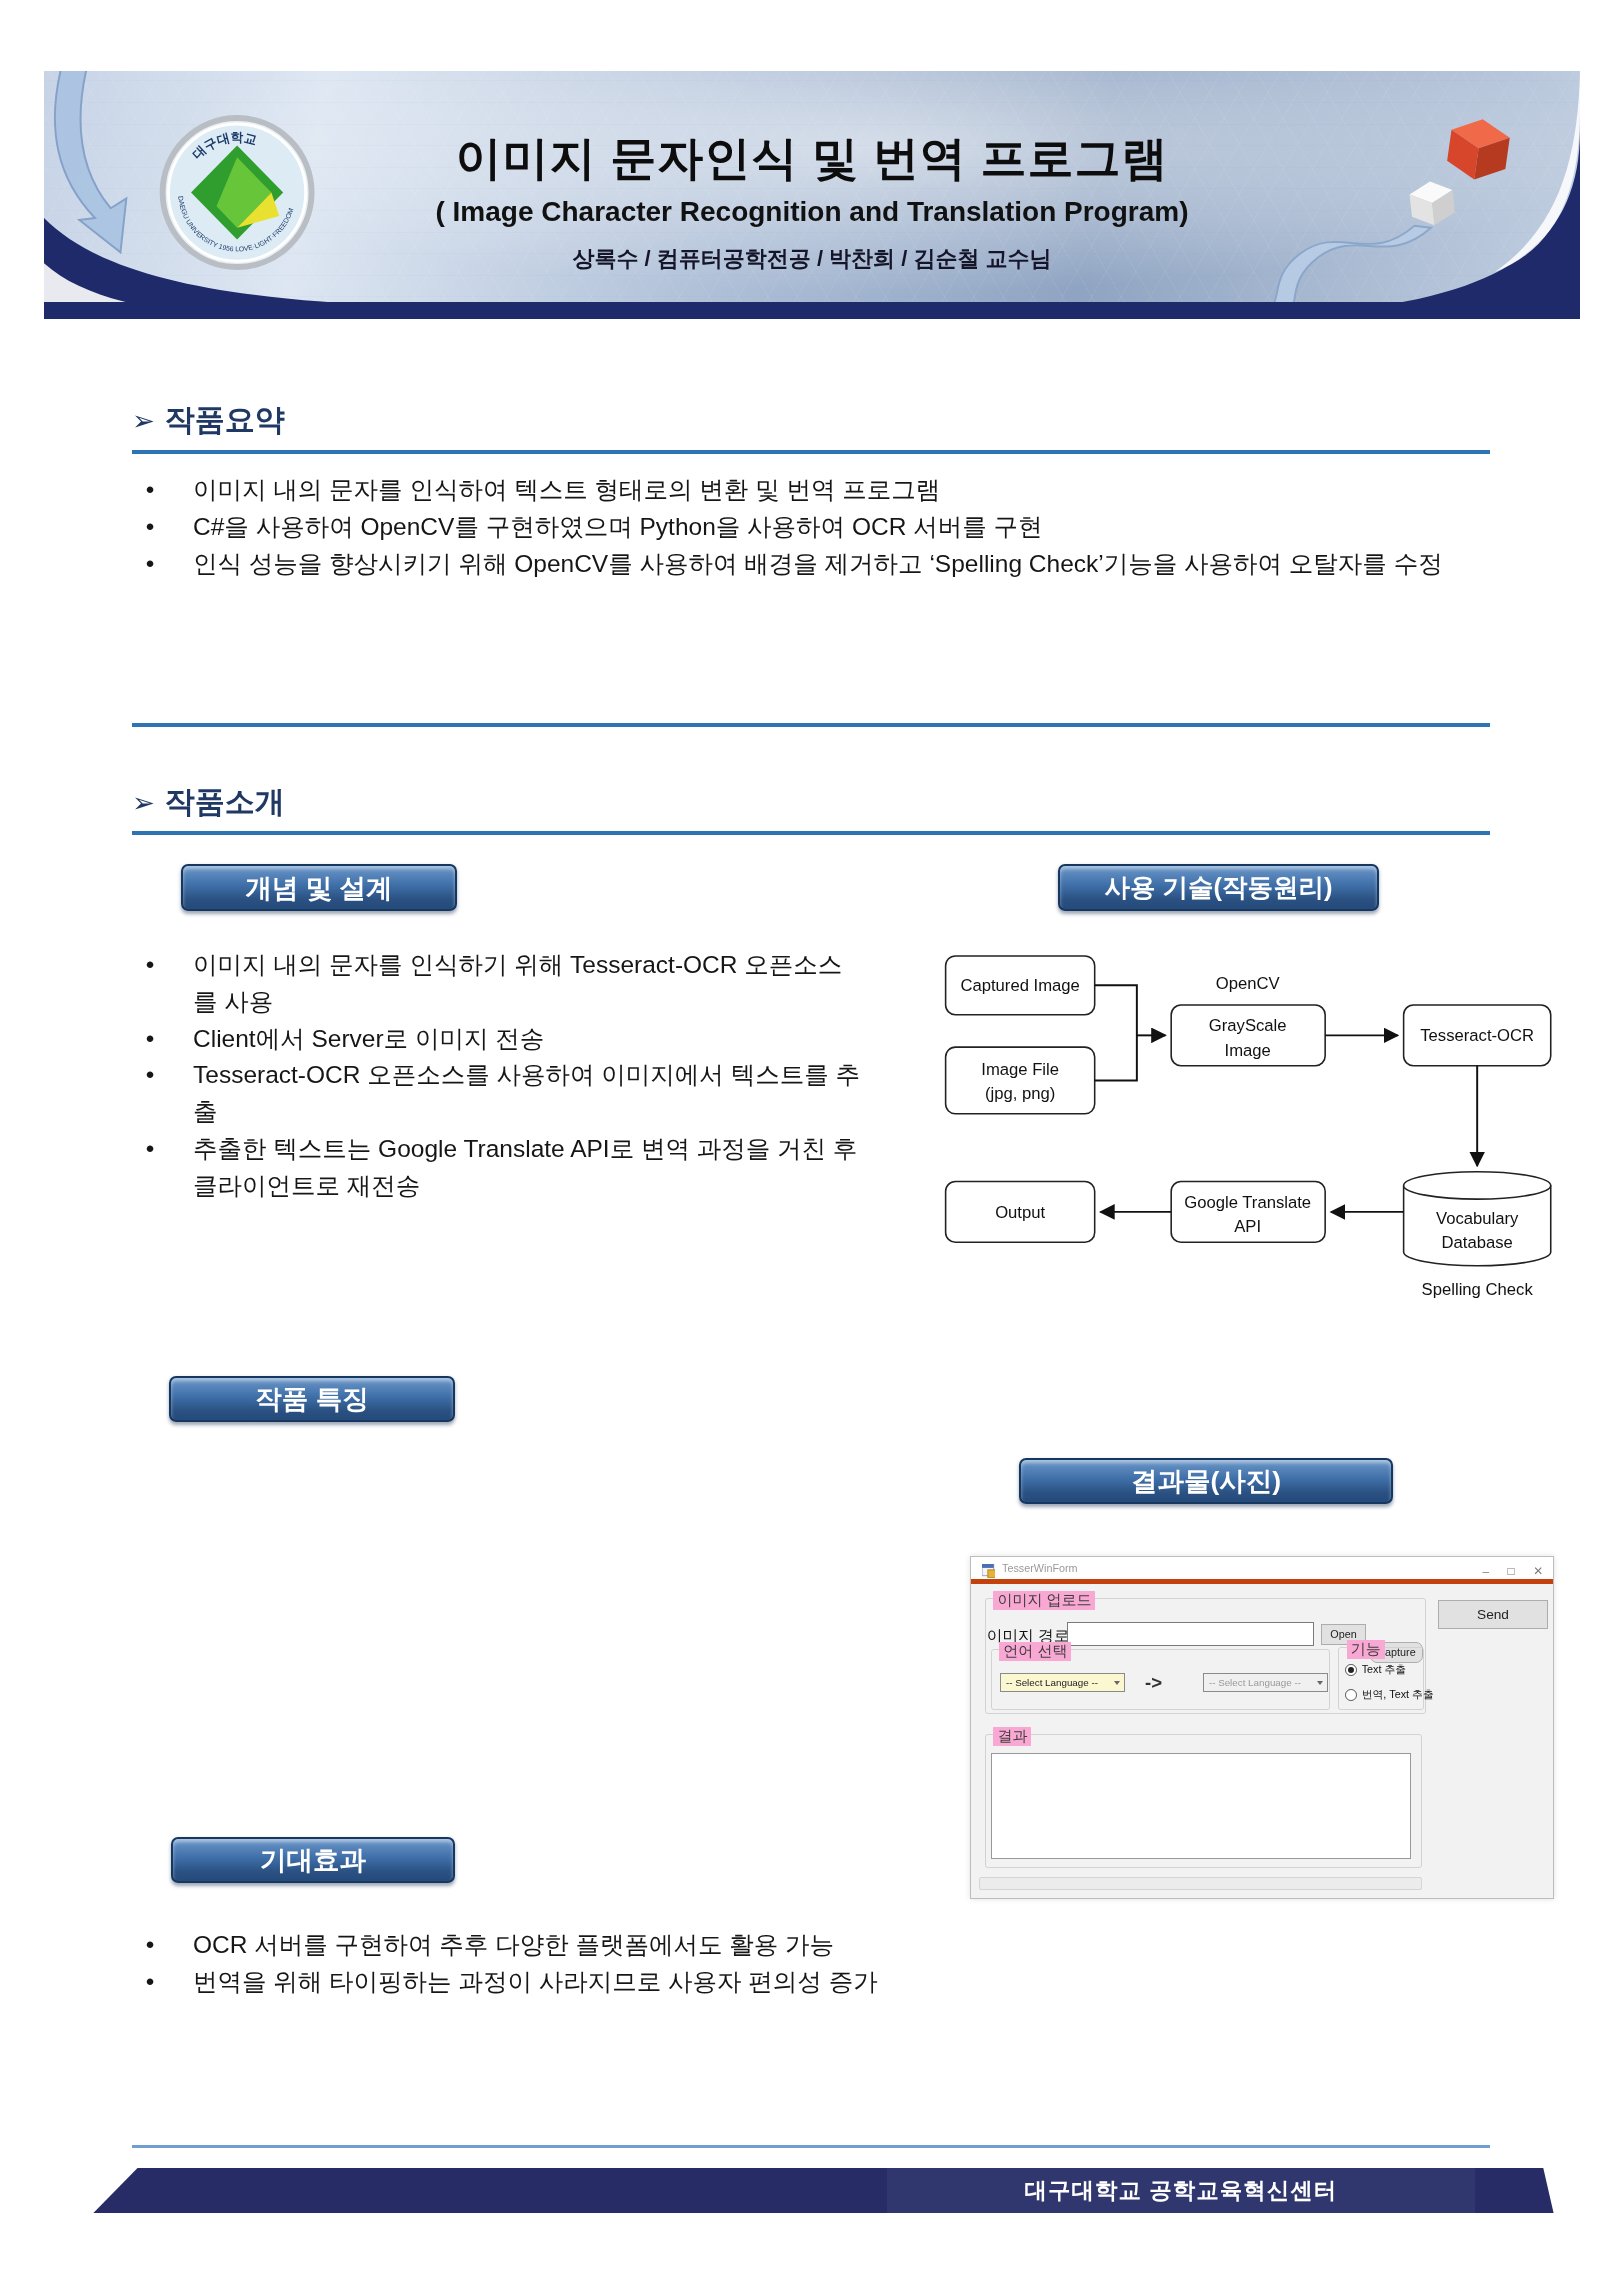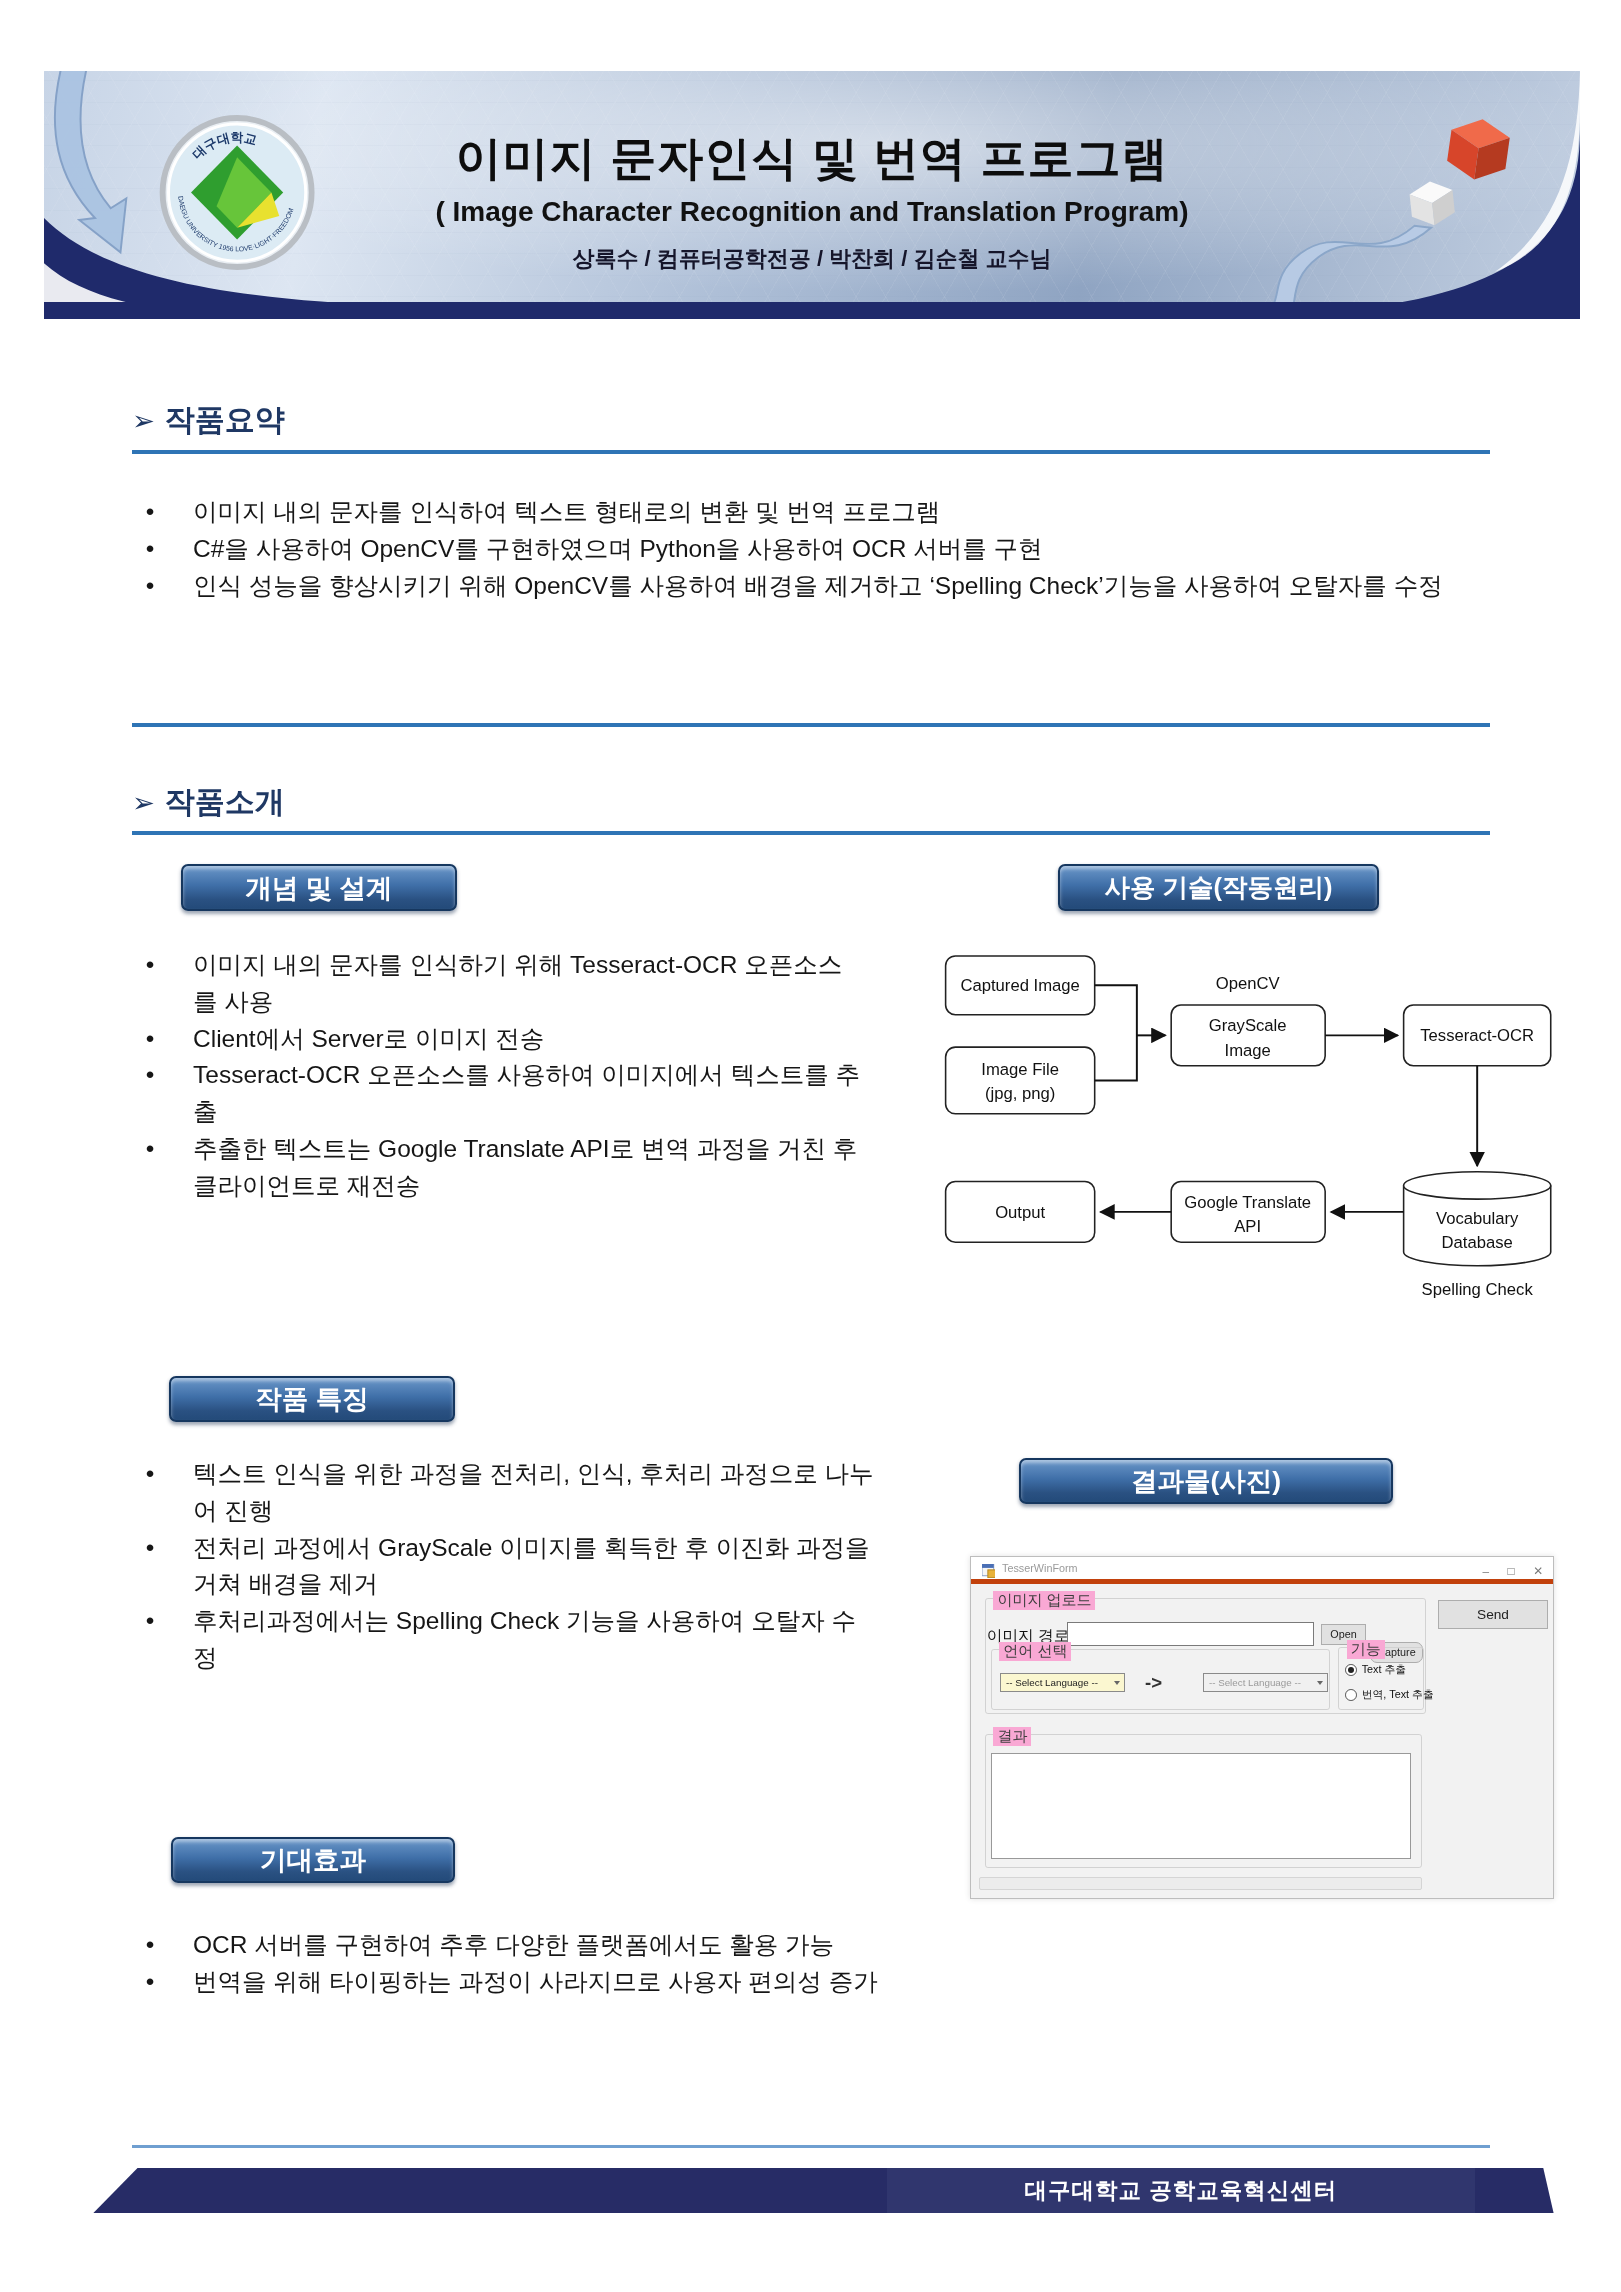--- a/index.html
+++ b/index.html
@@ -147,21 +147,21 @@
       <div class="poster-authors">상록수 / 컴퓨터공학전공 / 박찬희 / 김순철 교수님</div>
     </div>
     <div class="banner-strip"></div>
   </div>
 
   <div class="sec-head" style="left:132px; top:400px;">
     <span class="marker">➢</span><span>작품요약</span>
   </div>
   <div class="hline" style="left:132px; top:450px; width:1358px;"></div>
 
-  <ul class="bullets" style="left:132px; top:494px; width:1367px;">
+  <ul class="bullets" style="left:132px; top:472px; width:1367px;">
     <li>이미지 내의 문자를 인식하여 텍스트 형태로의 변환 및 번역 프로그램</li>
     <li>C#을 사용하여 OpenCV를 구현하였으며 Python을 사용하여 OCR 서버를 구현</li>
     <li>인식 성능을 향상시키기 위해 OpenCV를 사용하여 배경을 제거하고 ‘Spelling Check’기능을 사용하여 오탈자를 수정</li>
   </ul>
 
   <div class="hline" style="left:132px; top:723px; width:1358px;"></div>
 
   <div class="sec-head" style="left:132px; top:782px;">
     <span class="marker">➢</span><span>작품소개</span>
   </div>
@@ -218,25 +218,20 @@
     <path class="conn" d="M172,40 L215,40 L215,137 L172,137"></path>
     <line class="conn" x1="215" y1="91" x2="244" y2="91" marker-end="url(#arr)"></line>
     <line class="conn" x1="407" y1="91" x2="481" y2="91" marker-end="url(#arr)"></line>
     <line class="conn" x1="562" y1="122" x2="562" y2="224" marker-end="url(#arr)"></line>
     <line class="conn" x1="487" y1="271" x2="413" y2="271" marker-end="url(#arr)"></line>
     <line class="conn" x1="250" y1="271" x2="178" y2="271" marker-end="url(#arr)"></line>
   </svg>
 
   <div class="pill" style="left:125px; top:1376px; width:286px; height:46px; font-size:26.5px;">작품 특징</div>
 
-  <ul class="bullets" style="left:132px; top:1456px; width:745px;">
-    <li>텍스트 인식을 위한 과정을 전처리, 인식, 후처리 과정으로 나누어 진행</li>
-    <li>전처리 과정에서 GrayScale 이미지를 획득한 후 이진화 과정을 거쳐 배경을 제거</li>
-    <li>후처리과정에서는 Spelling Check 기능을 사용하여 오탈자 수정</li>
-  </ul>
 
   <div class="pill" style="left:975px; top:1458px; width:374px; height:46px; font-size:26.5px;">결과물(사진)</div>
 
   <div class="winform">
     <div class="wf-titlebar">
       <svg class="wf-icon" viewBox="0 0 14 14">
         <rect x="0" y="0" width="12" height="12" fill="#f5f5f5" stroke="#8aa0c8"></rect>
         <rect x="0" y="0" width="12" height="4" fill="#4a6fb5"></rect>
         <rect x="6" y="6" width="8" height="8" fill="#e8b23a" stroke="#b5851e"></rect>
       </svg>

